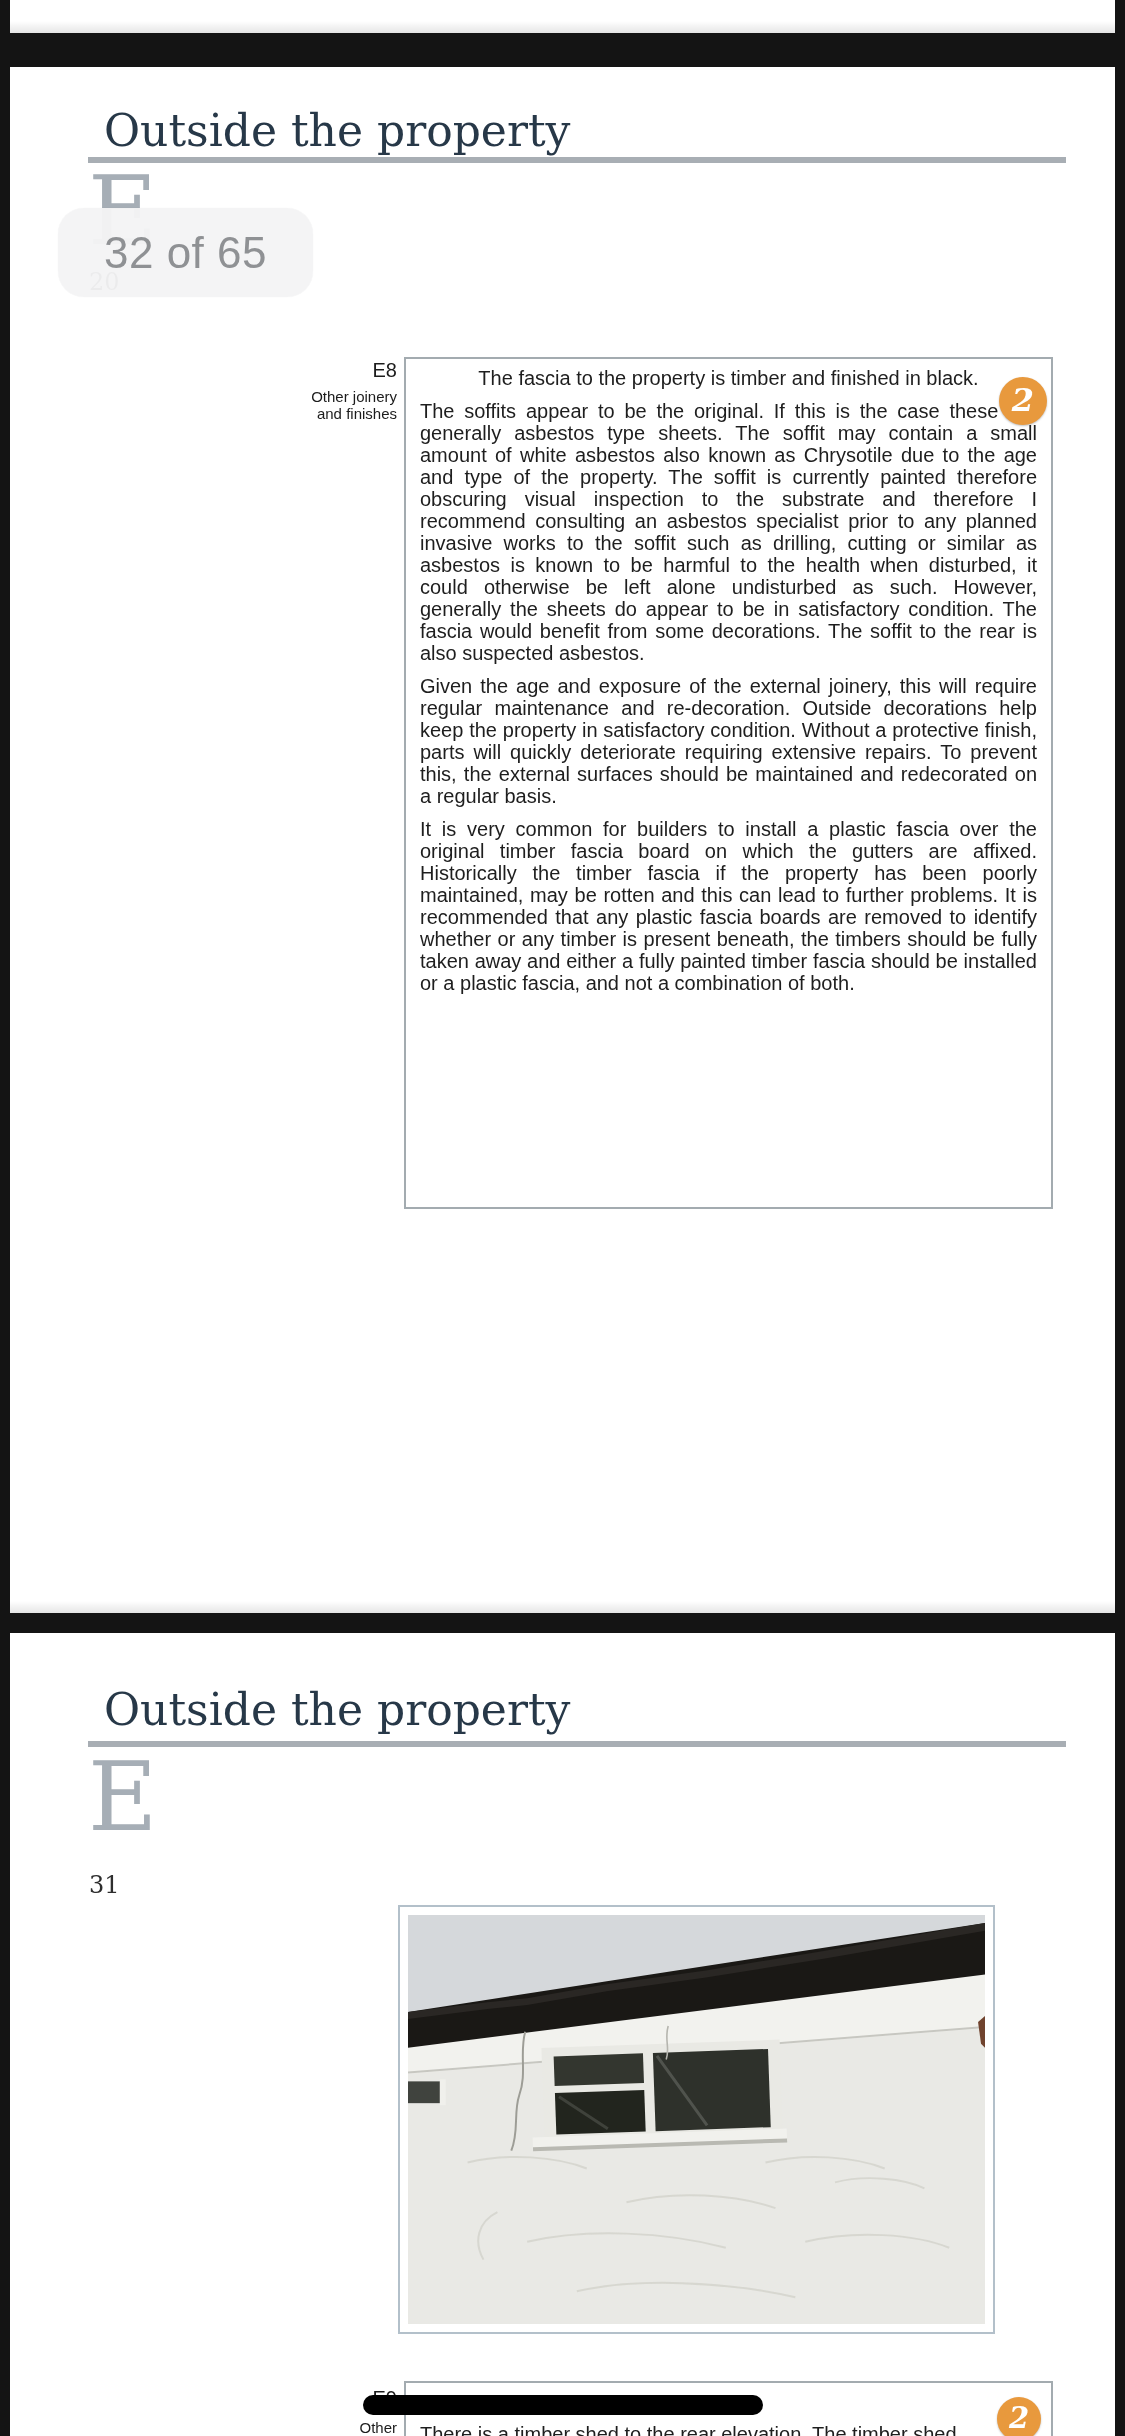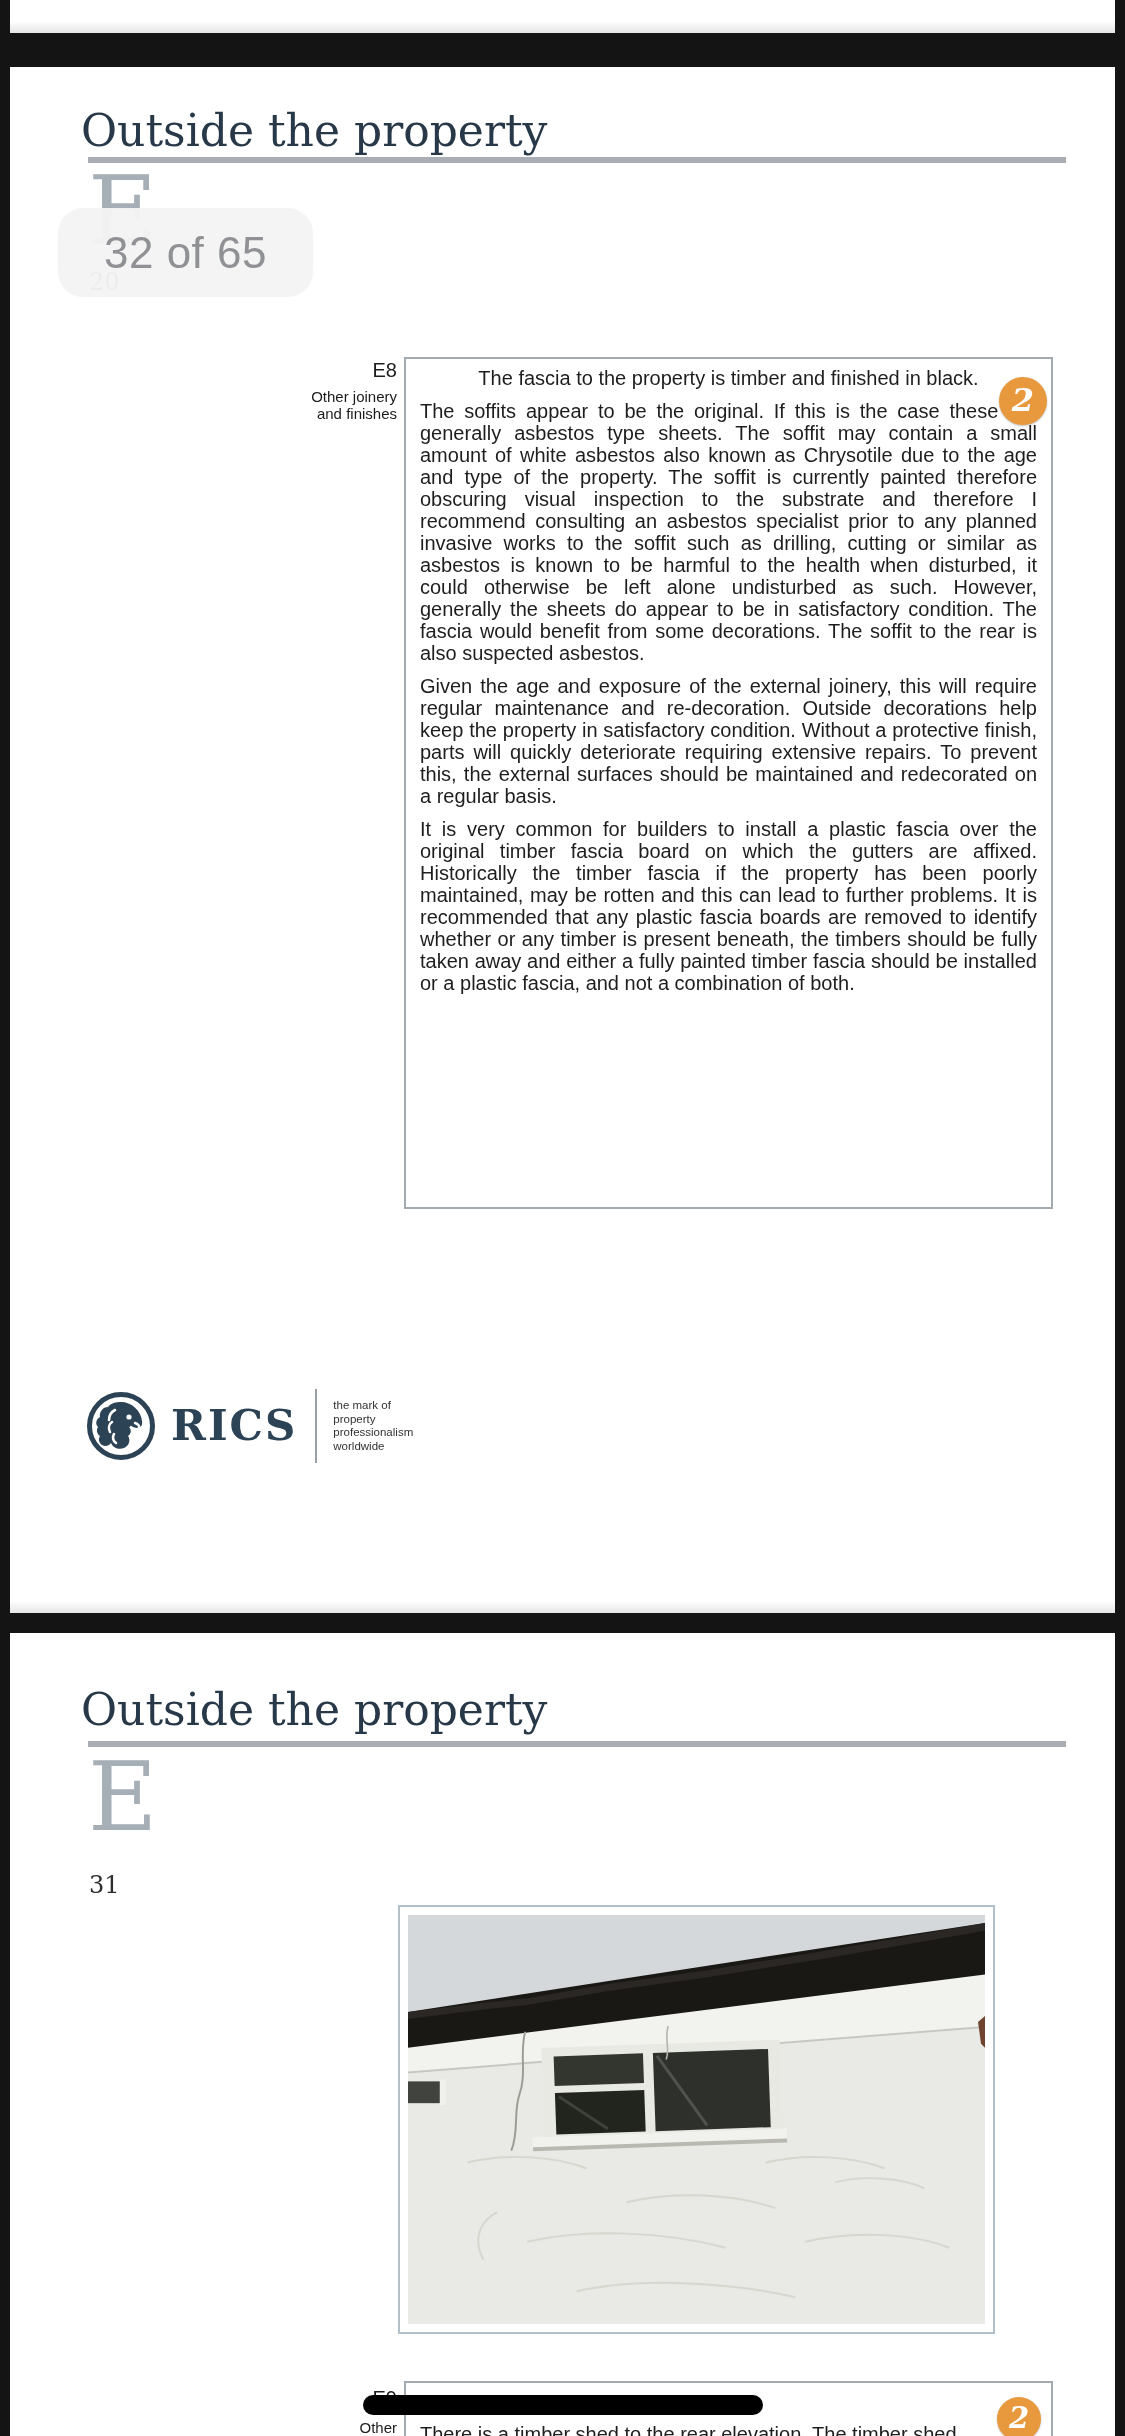--- a/index.html
+++ b/index.html
@@ -15,21 +15,21 @@
     content:"";position:absolute;left:0;right:0;bottom:0;height:12px;
     background:linear-gradient(to bottom,rgba(0,0,0,0),rgba(0,0,0,0.10));
     pointer-events:none;
   }
   .page-prev{top:0;height:33px;}
   .page-1{top:67px;height:1546px;}
   .page-2{top:1633px;height:803px;}
   .page-2::after{display:none;}
 
   .heading{
-    position:absolute;left:71px;margin:0;
+    position:absolute;left:94px;margin:0;
     font-family:"DejaVu Serif","Liberation Serif",serif;
     font-weight:500;font-size:44px;line-height:1.1;color:#273848;
     letter-spacing:0px;white-space:nowrap;
   }
   .rule{position:absolute;left:78px;width:978px;height:6px;background:#a8aeb4;}
   .big-letter{
     position:absolute;left:78px;margin:0;
     font-family:"DejaVu Serif","Liberation Serif",serif;
     font-size:95px;line-height:1;color:#a6aeb6;font-weight:500;
   }
@@ -153,38 +153,20 @@
     <div class="entry-box entry-box-e8">
       <div class="rating-badge badge-e8">
         <span>2</span>
       </div>
       <p class="first-line">The fascia to the property is timber and finished in black.</p>
       <p>The soffits appear to be the original. If this is the case these are generally asbestos type sheets. The soffit may contain a small amount of white asbestos also known as Chrysotile due to the age and type of the property. The soffit is currently painted therefore obscuring visual inspection to the substrate and therefore I recommend consulting an asbestos specialist prior to any planned invasive works to the soffit such as drilling, cutting or similar as asbestos is known to be harmful to the health when disturbed, it could otherwise be left alone undisturbed as such. However, generally the sheets do appear to be in satisfactory condition. The fascia would benefit from some decorations. The soffit to the rear is also suspected asbestos.</p>
       <p>Given the age and exposure of the external joinery, this will require regular maintenance and re-decoration. Outside decorations help keep the property in satisfactory condition. Without a protective finish, parts will quickly deteriorate requiring extensive repairs. To prevent this, the external surfaces should be maintained and redecorated on a regular basis.</p>
       <p>It is very common for builders to install a plastic fascia over the original timber fascia board on which the gutters are affixed. Historically the timber fascia if the property has been poorly maintained, may be rotten and this can lead to further problems. It is recommended that any plastic fascia boards are removed to identify whether or any timber is present beneath, the timbers should be fully taken away and either a fully painted timber fascia should be installed or a plastic fascia, and not a combination of both.</p>
     </div>
 
-    <div class="rics">
-      <svg class="rics-mark" viewBox="0 0 72 72">
-        <circle cx="36" cy="36" r="34" fill="#ffffff"></circle>
-        <circle cx="36" cy="36" r="31.5" fill="none" stroke="#2c4356" stroke-width="5"></circle>
-        <path d="M36 12 C46 12 56 20 57 31 C58 36 55 38 51 38 L44 37 C47 40 46 44 43 46 C46 50 44 56 39 58 C34 60 28 58 26 53 C24 56 20 57 17 55 C14 53 13 49 15 46 C12 44 11 40 13 37 C10 34 11 29 15 27 C14 22 18 17 23 17 C26 13 31 12 36 12 Z" fill="#2c4356"></path>
-        <path d="M30 20 C26 22 24 26 24 30 M27 32 C24 34 23 38 25 42 M29 44 C27 47 28 51 31 53" fill="none" stroke="#ffffff" stroke-width="2.6" stroke-linecap="round"></path>
-        <circle cx="44" cy="27" r="2.6" fill="#ffffff"></circle>
-        <path d="M50 33 C53 34 55 36 54 38 C52 40 48 39 46 37" fill="none" stroke="#ffffff" stroke-width="2.4" stroke-linecap="round"></path>
-      </svg>
-      <div class="rics-word">RICS</div>
-      <div class="rics-div"></div>
-      <div class="rics-tagline">
-        <div>the mark of</div>
-        <div>property</div>
-        <div>professionalism</div>
-        <div>worldwide</div>
-      </div>
-    </div>
   </div>
 
   <div class="page page-2">
     <h1 class="heading p2-heading">Outside the property</h1>
     <div class="rule p2-rule"></div>
     <div class="big-letter p2-letter">E</div>
     <div class="page-num p2-num">31</div>
 
     <div class="photo-cell">
       <svg viewBox="0 0 581 413" preserveAspectRatio="none">

